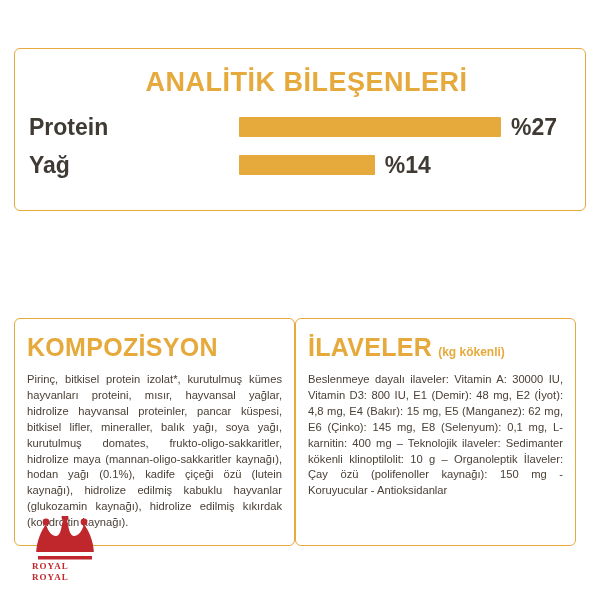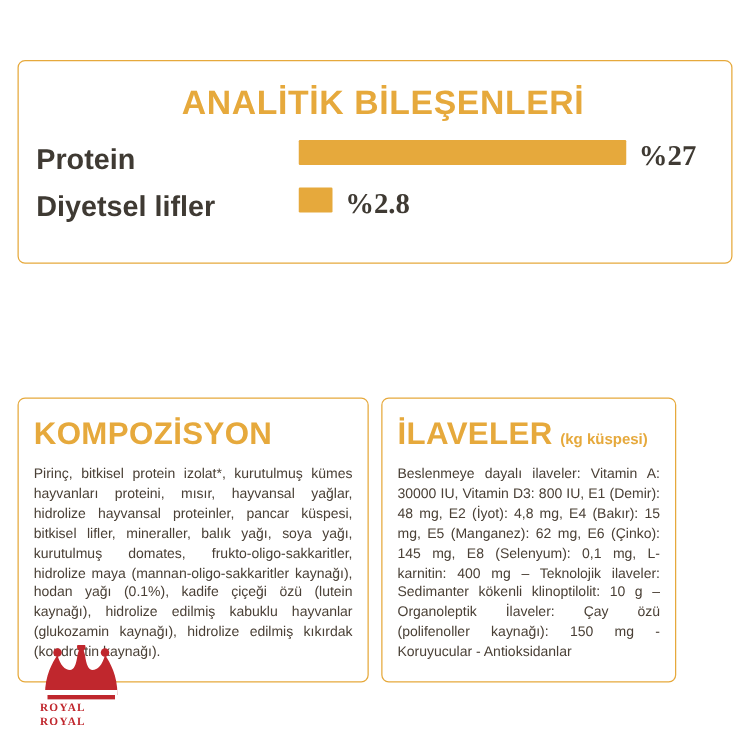--- a/index.html
+++ b/index.html
@@ -55,22 +55,22 @@
     padding-right: 12px;
     font-size: 23px;
     font-weight: bold;
     color: #3f3a33;
     box-sizing: border-box;
     white-space: nowrap;
   }
   .bar-wrap {
     flex: 1;
     display: flex;
+    align-items: center;
     height: 100%;
-    font-family: Liberation Serif, serif;
   }
   .bar {
     height: 20px;
     background: #e6a93c;
     border-radius: 1px;
   }
   .bar-value {
     font-size: 23px;
     font-weight: bold;
     color: #3f3a33;
@@ -78,30 +78,29 @@
     white-space: nowrap;
   }
 
   
   .cols {
     position: absolute;
     left: 14px;
     top: 318px;
     width: 572px;
     display: flex;
-    gap: 10px;
   }
   .col {
     border: 1.5px solid #e6a93c;
     border-radius: 6px;
     box-sizing: border-box;
     padding: 12px 12px 14px 12px;
   }
   .col-left { width: 281px; }
-  .col-right { width: 236px; }
+  .col-right { width: 281px; }
 
   .col-title {
     color: #e6a93c;
     font-size: 25px;
     font-weight: bold;
     margin: 2px 0 10px 0;
     letter-spacing: 0.3px;
     display: flex;
     align-items: baseline;
     gap: 6px;
@@ -152,42 +151,42 @@
     <div class="analytic-title">ANALİTİK BİLEŞENLERİ</div>
 
     <div class="bar-row">
       <div class="bar-label">Protein</div>
       <div class="bar-wrap">
         <div class="bar" id="bar0" style="width: 262px;"></div>
         <div class="bar-value">%27</div>
       </div>
     </div>
 
-
     <div class="bar-row">
-      <div class="bar-label">Diyetsel lifler</div>
+      <div class="bar-label">Yağ</div>
       <div class="bar-wrap">
-        <div class="bar" id="bar2" style="width: 27.1704px;"></div>
-        <div class="bar-value">%2.8</div>
-      </div>
-    </div>
+        <div class="bar" id="bar1" style="width: 135.852px;"></div>
+        <div class="bar-value">%14</div>
+      </div>
+    </div>
+
   </div>
 
   <div class="cols">
     <div class="col col-left">
       <div class="col-title">
         <span>KOMPOZİSYON</span>
       </div>
       <div class="col-body">Pirinç, bitkisel protein izolat*, kurutulmuş kümes hayvanları proteini, mısır, hayvansal yağlar, hidrolize hayvansal proteinler, pancar küspesi, bitkisel lifler, mineraller, balık yağı, soya yağı, kurutulmuş domates, frukto-oligo-sakkaritler, hidrolize maya (mannan-oligo-sakkaritler kaynağı), hodan yağı (0.1%), kadife çiçeği özü (lutein kaynağı), hidrolize edilmiş kabuklu hayvanlar (glukozamin kaynağı), hidrolize edilmiş kıkırdak (kondroitin kaynağı).</div>
     </div>
 
     <div class="col col-right">
       <div class="col-title">
         <span>İLAVELER</span>
-        <span class="sub">(kg küspesi)</span>
+        <span class="sub">(kg kökenli)</span>
       </div>
       <div class="col-body">Beslenmeye dayalı ilaveler: Vitamin A: 30000 IU, Vitamin D3: 800 IU, E1 (Demir): 48 mg, E2 (İyot): 4,8 mg, E4 (Bakır): 15 mg, E5 (Manganez): 62 mg, E6 (Çinko): 145 mg, E8 (Selenyum): 0,1 mg, L-karnitin: 400 mg – Teknolojik ilaveler: Sedimanter kökenli klinoptilolit: 10 g – Organoleptik İlaveler: Çay özü (polifenoller kaynağı): 150 mg - Koruyucular - Antioksidanlar</div>
     </div>
   </div>
 
   <div class="logo">
     <div class="crown">
       <svg class="crown-svg" width="66" height="44" viewBox="0 0 66 44" aria-hidden="true">
         <path d="M4 40 C4 24, 10 14, 14 8 C16 16, 20 20, 24 20 C27 20, 29 16, 30 8 C31 3, 33 2, 33 2 C33 2, 35 3, 36 8 C37 16, 39 20, 42 20 C46 20, 50 16, 52 8 C56 14, 62 24, 62 40 Z" fill="#c0272d"></path>
         <circle cx="14" cy="6" r="3.4" fill="#c0272d"></circle>

